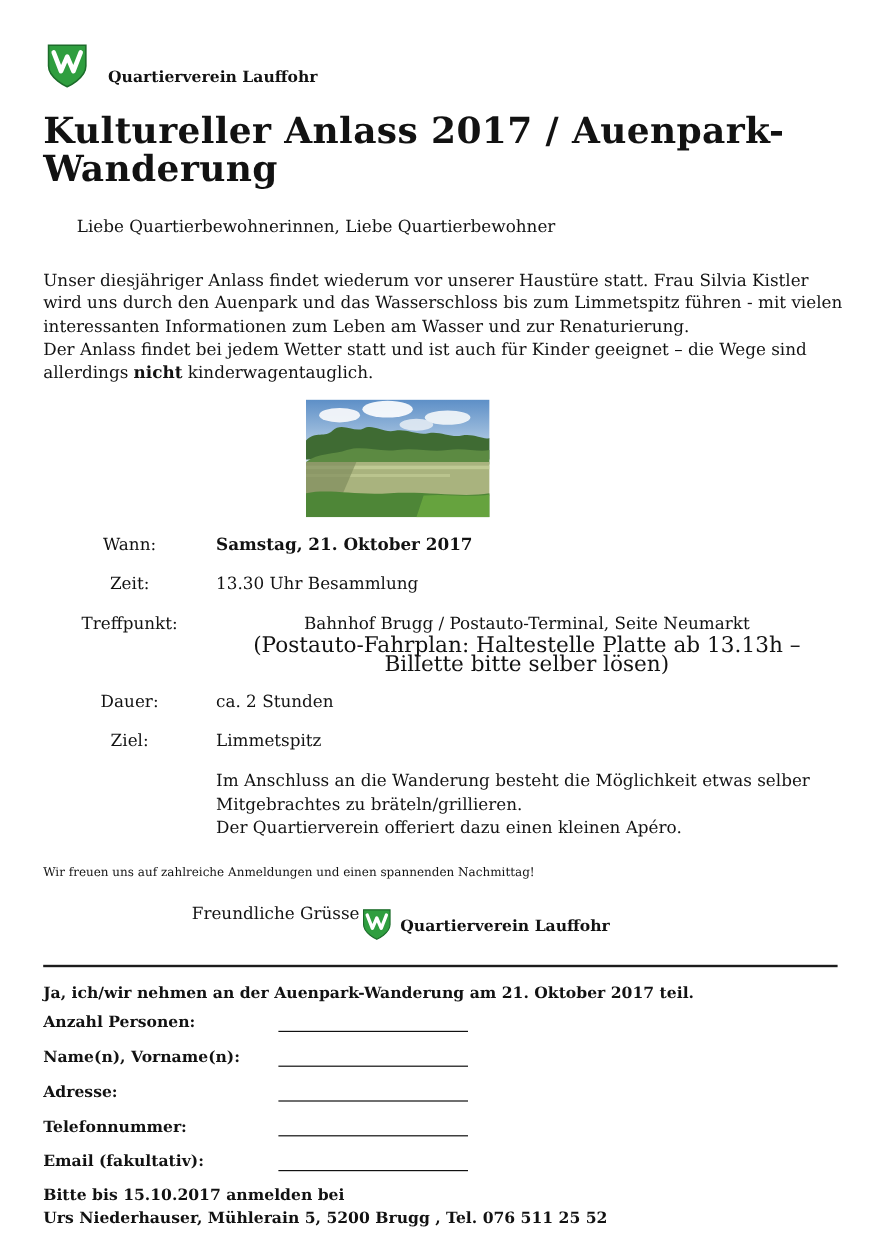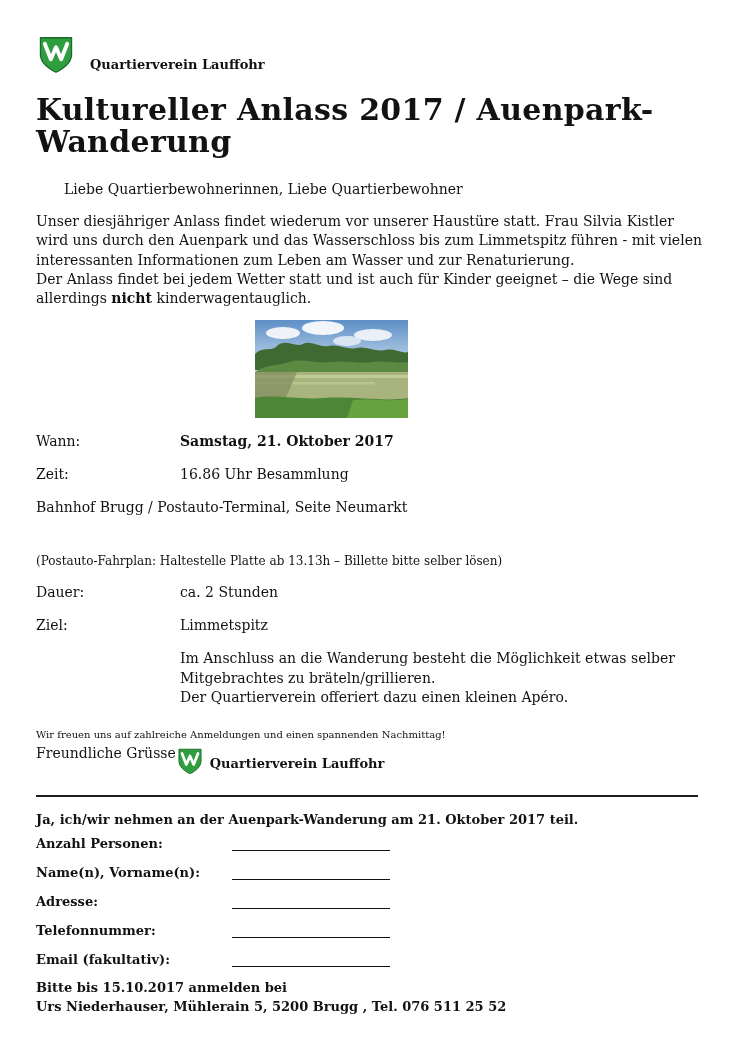--- a/index.html
+++ b/index.html
@@ -16,37 +16,37 @@
   
   .header { display: flex; align-items: flex-end; gap: 14px; height: 38px; }
   .header svg { display: block; }
   .org-name { font-weight: bold; font-size: 13px; padding-bottom: 2px; }
 
   
   .title { margin: 20px 0 0 0; font-size: 30px; font-weight: bold; letter-spacing: 0.3px; line-height: 32px; }
 
   .salutation { margin-top: 22px; font-size: 14px; line-height: 19px; margin-left: 28px; }
 
-  .intro { margin-top: 13px; font-size: 14px; line-height: 19.3px; width: 668px; }
+  .intro { margin-top: 26px; font-size: 14px; line-height: 19.3px; width: 668px; }
 
   .photo { display: block; margin: 12px 0 0 219px; width: 153px; height: 98px; }
 
   
-  .details { margin-top: 14px; font-size: 14px; }
+  .details { margin-top: 14px; font-size: 14px; text-align: center; }
   .drow { display: flex; margin-bottom: 14px; line-height: 19px; }
   .dlabel { width: 144px; flex: none; }
   .val-bold { font-weight: bold; }
-  .dnote { font-size: 12px; line-height: 16px; margin-top: 36px; }
+  .dnote { font-size: 18px; line-height: 16px; }
 
   .followup { margin: 0 0 0 144px; font-size: 14px; line-height: 19.3px; width: 505px; }
   .followup div { margin: 0; }
 
   .closing { margin-top: 18px; font-size: 10px; line-height: 19px; }
 
-  .greet-row { display: flex; justify-content: flex-start; align-items: flex-start; }
+  .greet-row { display: flex; justify-content: center; align-items: flex-start; margin-top: 16px; }
   .greeting { font-size: 14px; line-height: 19px; }
   .signature { display: flex; align-items: center; gap: 6px; margin-right: 66px; margin-top: 4px; }
   .signature .sig-org { font-weight: bold; font-size: 13px; }
 
   .divider { border: none; border-top: 2px solid #1c1c1c; margin: 16px 0 0 0; }
 
   
   .form-intro { margin-top: 14px; font-weight: bold; font-size: 13px; line-height: 18px; }
   .form-rows { margin-top: 4px; }
   .frow { display: flex; align-items: flex-end; margin-bottom: 11px; height: 18px; }
@@ -102,23 +102,24 @@
     <path d="M92,98 L98,80 C116,78 136,82 153,79 L153,98 Z" fill="#66a33e"></path>
   </svg>
 
   <div class="details">
     <div class="drow">
       <div class="dlabel">Wann:</div>
       <div class="val-bold">Samstag, 21. Oktober  2017</div>
     </div>
     <div class="drow">
       <div class="dlabel">Zeit:</div>
-      <div>16.86 Uhr Besammlung</div>
+      <div>13.30 Uhr Besammlung</div>
     </div>
     <div class="drow">
+      <div class="dlabel">Treffpunkt:</div>
       <div>
         <div>Bahnhof Brugg / Postauto-Terminal, Seite Neumarkt</div>
         <div class="dnote">(Postauto-Fahrplan: Haltestelle Platte ab 13.13h – Billette bitte selber lösen)</div>
       </div>
     </div>
     <div class="drow">
       <div class="dlabel">Dauer:</div>
       <div>ca. 2 Stunden</div>
     </div>
     <div class="drow">

